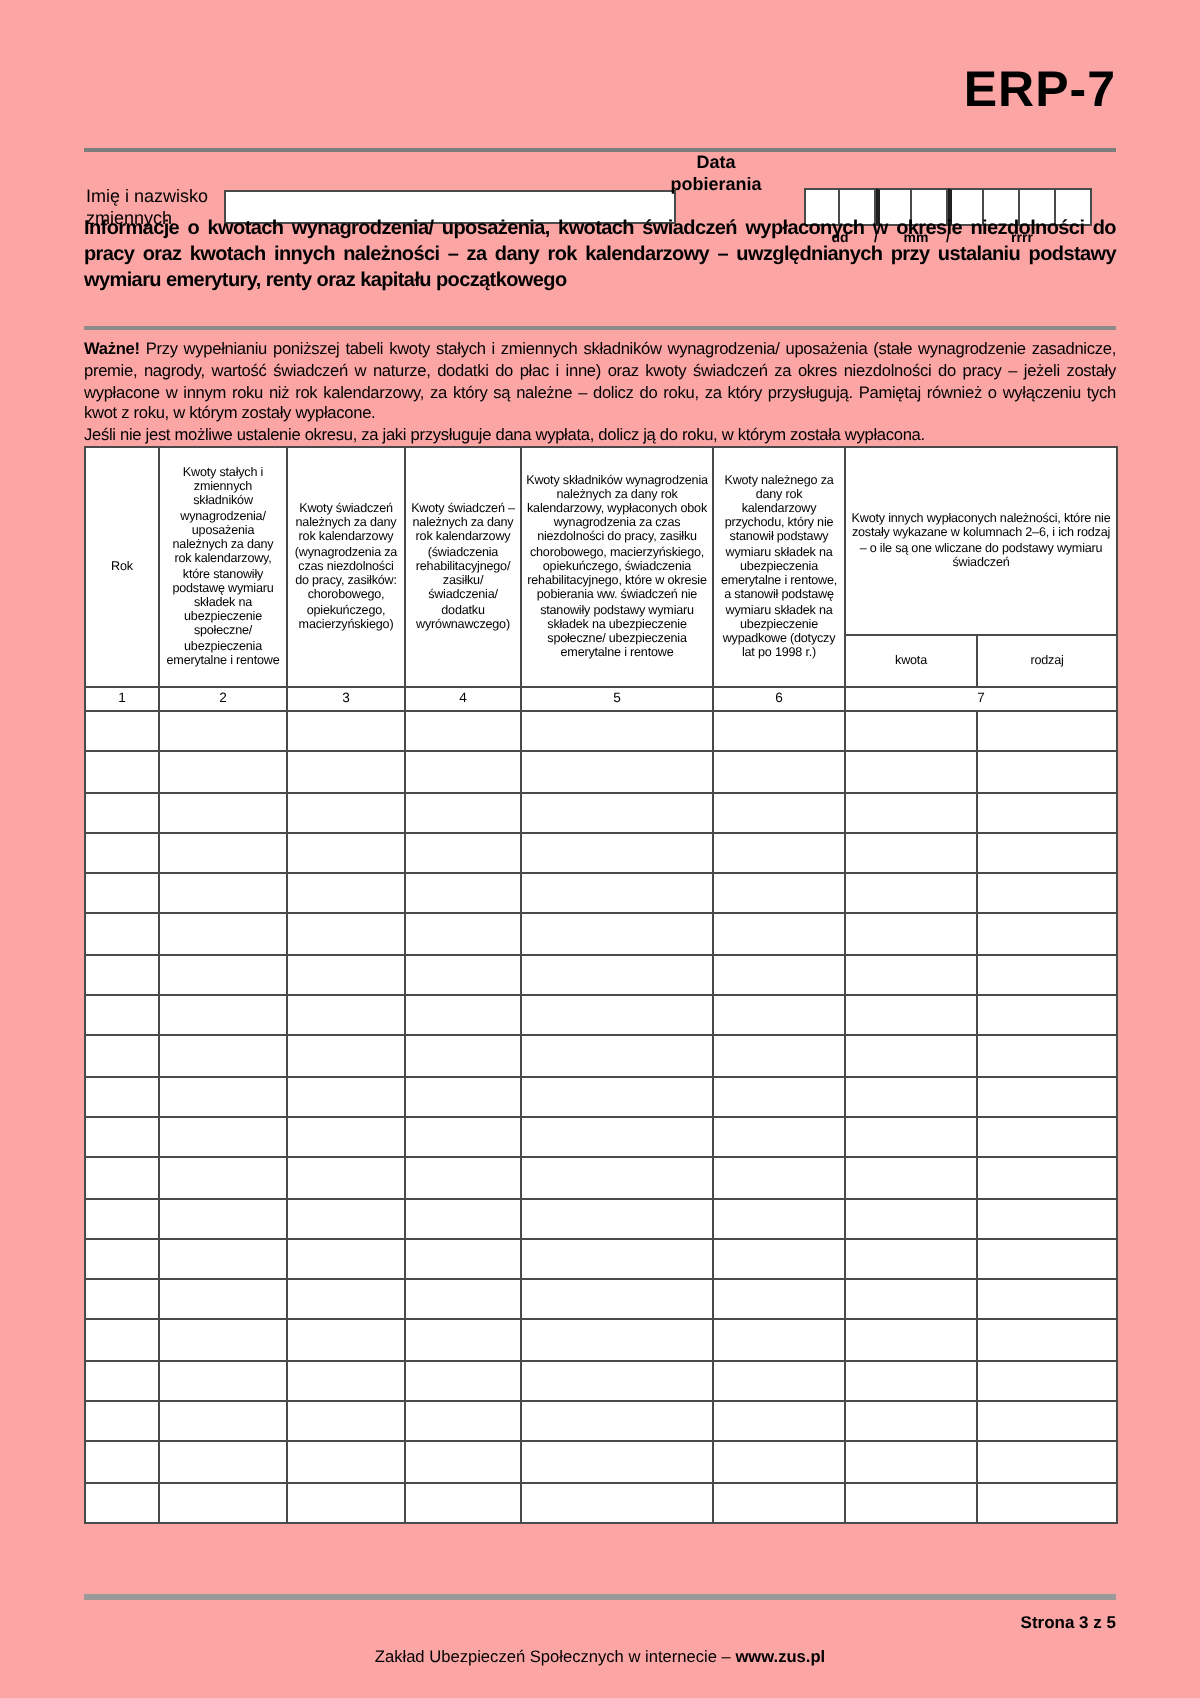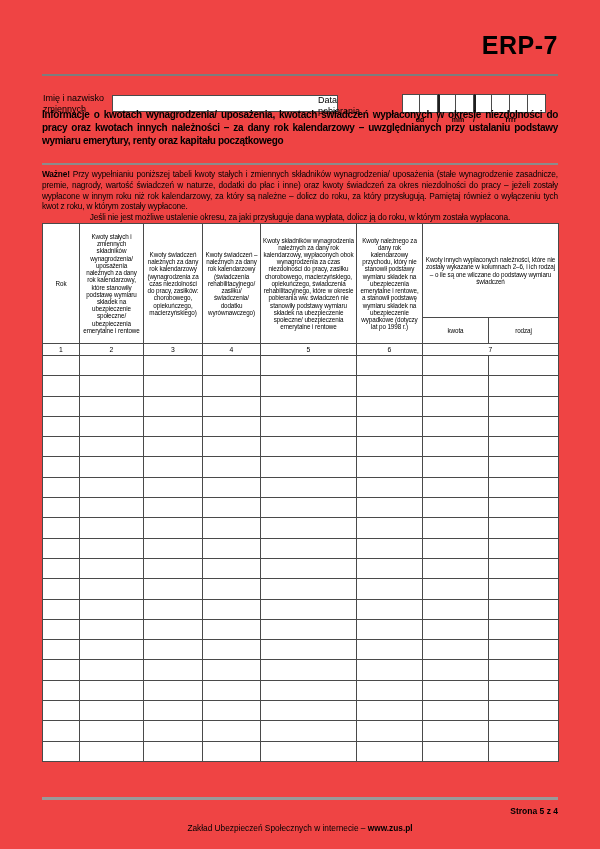--- a/index.html
+++ b/index.html
@@ -1,31 +1,31 @@
 <!DOCTYPE html>
 <html><head>
 <meta charset="utf-8">
 <style>
   * { margin:0; padding:0; box-sizing:border-box; }
   html,body { background:#fff; }
   .page {
-    position:relative; width:600px; height:849px; background:#ef4444;
+    position:relative; width:600px; height:849px; background:#fca5a5;
     font-family:"Liberation Sans", sans-serif; color:#000; overflow:hidden;
   }
   .abs { position:absolute; }
 
   .form-code {
     top:31px; right:42px; font-size:25px; font-weight:bold; letter-spacing:0.5px;
   }
   .rule-top { top:74px; left:42px; width:516px; height:2px; background:#7d7d7d; }
 
   .small-label { font-size:9px; line-height:11px; }
   .name-label { left:43px; top:93px; }
   .name-input { left:112px; top:95px; width:226px; height:17px; border:1px solid #4a4a4a; background:#fff; }
-  .date-label { left:318px; top:95px; width:80px; text-align:left; }
+  .date-label { left:318px; top:76px; width:80px; text-align:center;font-weight:bold; }
 
   .date-boxes { left:402px; top:94px; height:19px; display:flex; }
   .date-cell { width:18px; height:19px; border:1px solid #4a4a4a; border-left:none; background:#fff; }
   .date-cell:first-child { border-left:1px solid #4a4a4a; }
   .date-cell.thick { border-left:2px solid #1f1f1f; }
 
   .date-fmt { top:115px; font-size:7px; font-weight:bold; text-align:center; line-height:9px; }
   .fmt-dd { left:402px; width:36px; }
   .fmt-s1 { left:431px; width:14px; }
   .fmt-mm { left:440px; width:36px; }
@@ -35,21 +35,21 @@
   .heading {
     left:42px; top:108px; width:516px;
     font-size:10px; font-weight:bold; line-height:13px; letter-spacing:-0.3px;
     text-align:justify;
   }
   .heading-rule { top:163px; left:42px; width:516px; height:2px; background:#8c8c8c; }
 
   .para { left:42px; width:516px; font-size:8.3px; line-height:10.8px; letter-spacing:-0.15px; text-align:justify; }
   .para-important { top:169px; }
   .para-important .b { font-weight:bold; margin-right:3px; }
-  .para-note2 { top:212px; text-align:center; }
+  .para-note2 { top:212px; text-align:left; }
 
   table.grid {
     position:absolute; left:42px; top:223px; width:516px;
     border-collapse:collapse; table-layout:fixed;
   }
   table.grid th, table.grid td {
     border:1px solid #4a4a4a; padding:0; background:#fff;
   }
   table.grid th {
     font-weight:normal; font-size:6.3px; line-height:7.2px; letter-spacing:-0.1px;
@@ -344,15 +344,15 @@
           <td></td>
           <td></td>
         </tr>
       </tbody>
   </table>
 
   <div class="abs footer-rule"></div>
   <div class="abs footer-center">
     <span>Zakład Ubezpieczeń Społecznych w internecie – </span><span class="b">www.zus.pl</span>
   </div>
-  <div class="abs footer-page">Strona 5 z 4</div>
+  <div class="abs footer-page">Strona 3 z 5</div>
 
 </div>
 
 </body></html>

